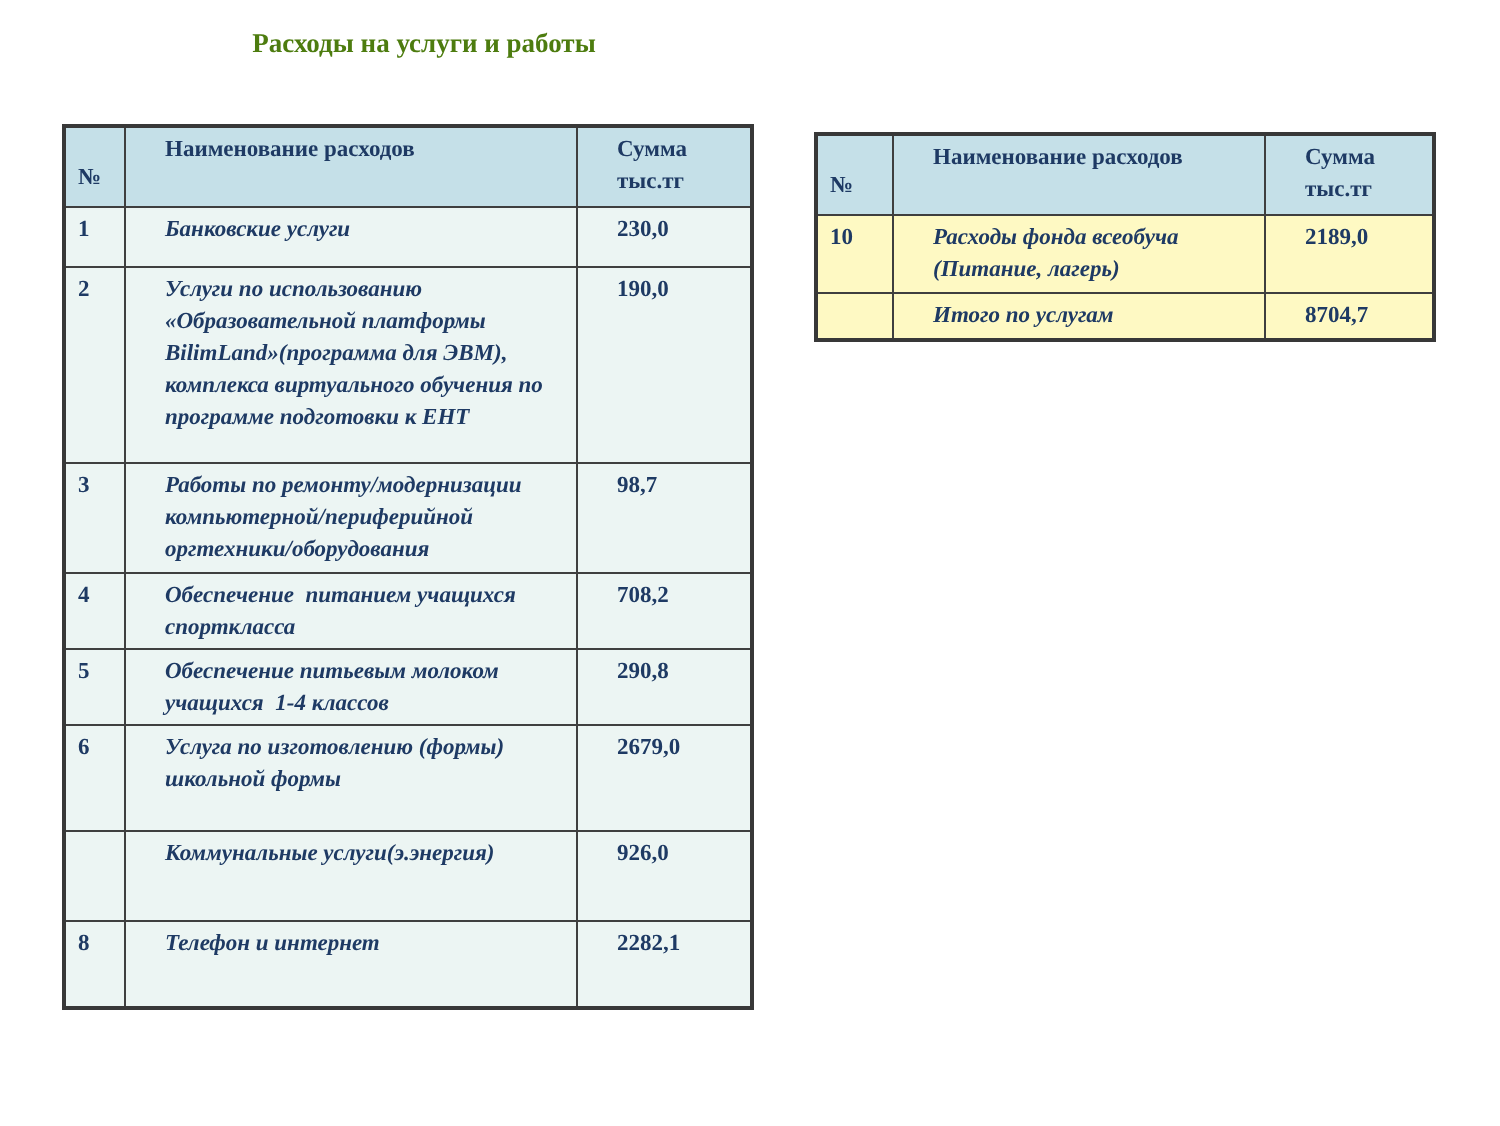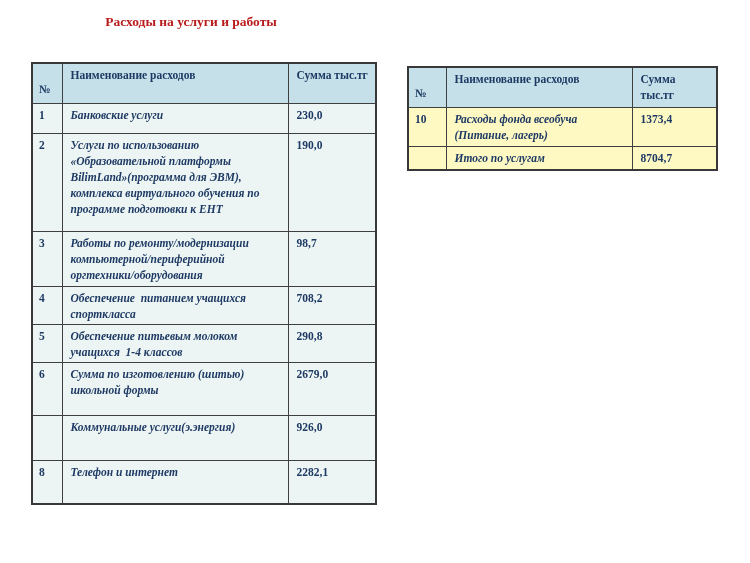--- a/index.html
+++ b/index.html
@@ -5,45 +5,45 @@
   html,body{margin:0;padding:0;background:#ffffff;}
   #page{
     position:relative;
     width:750px;height:563px;
     background:#ffffff;
     font-family:"Liberation Serif","DejaVu Serif",serif;
     overflow:hidden;
   }
   
   .slide-title{
-    position:absolute;left:56px;top:12px;width:270px;
+    position:absolute;left:77px;top:12px;width:270px;
     text-align:center;
     font-weight:bold;
     font-size:13.5px;
     line-height:1.45;
-    color:#b91c1c;
+    color:#4d7c0f;
   }
   
   table.exp{
     position:absolute;
     border-collapse:collapse;
     table-layout:fixed;
     font-size:11.5px;
     line-height:16px;
     font-weight:bold;
     color:#1e3a64;
   }
   table.exp,table.exp th,table.exp td{
     border:1px solid #3f3f3f;
   }
   table.exp{border:2px solid #383838;}
   table.exp th,table.exp td{
     vertical-align:top;
     text-align:left;
-    padding:3px 5px 2px 8px;
+    padding:3px 5px 2px 20px;
     overflow-wrap:break-word;
   }
   table.exp thead th{background:#c5e0e8;}
   table.exp th.no-col,table.exp td.no-cell{padding-left:6px;}
   table.exp thead th.no-col{vertical-align:bottom;padding-bottom:6px;}
   
   #tbl-left{left:31px;top:62px;width:344px;}
   #tbl-left col.c-no{width:30px;}
   #tbl-left col.c-name{width:226px;}
   #tbl-left col.c-sum{width:88px;}
@@ -111,21 +111,21 @@
         <td class="ws">Обеспечение  питанием учащихся спорткласса</td>
         <td>708,2</td>
       </tr>
       <tr class="row-4">
         <td class="no-cell">5</td>
         <td class="ws">Обеспечение питьевым молоком учащихся  1-4 классов</td>
         <td>290,8</td>
       </tr>
       <tr class="row-5">
         <td class="no-cell">6</td>
-        <td class="ws">Сумма по изготовлению (шитью) школьной формы</td>
+        <td class="ws">Услуга по изготовлению (формы) школьной формы</td>
         <td>2679,0</td>
       </tr>
       <tr class="row-6">
         <td class="no-cell"></td>
         <td class="ws">Коммунальные услуги(э.энергия)</td>
         <td>926,0</td>
       </tr>
       <tr class="row-7">
         <td class="no-cell">8</td>
         <td class="ws">Телефон и интернет</td>
@@ -144,21 +144,21 @@
       <tr class="hrow">
         <th class="no-col">№</th>
         <th>Наименование расходов</th>
         <th>Сумма тыс.тг</th>
       </tr>
     </thead>
     <tbody>
       <tr class="row-0">
         <td class="no-cell">10</td>
         <td class="ws">Расходы фонда всеобуча (Питание, лагерь)</td>
-        <td>1373,4</td>
+        <td>2189,0</td>
       </tr>
       <tr class="row-1">
         <td class="no-cell"></td>
         <td class="ws">Итого по услугам</td>
         <td>8704,7</td>
       </tr>
     </tbody>
   </table>
 
 </div>

